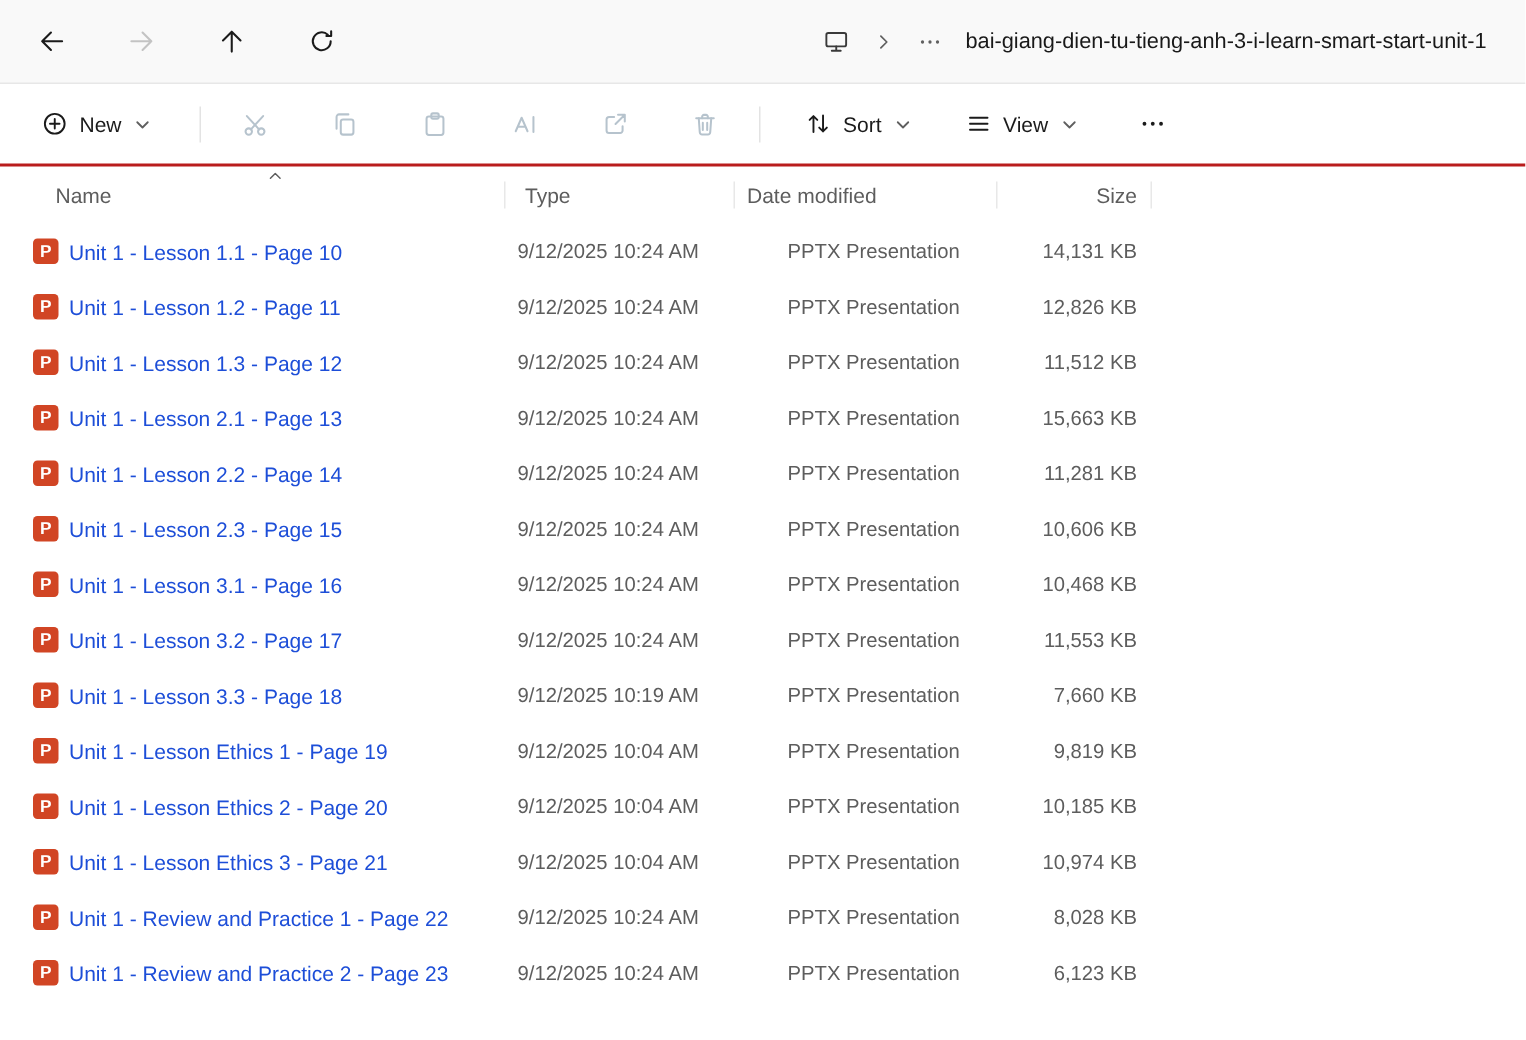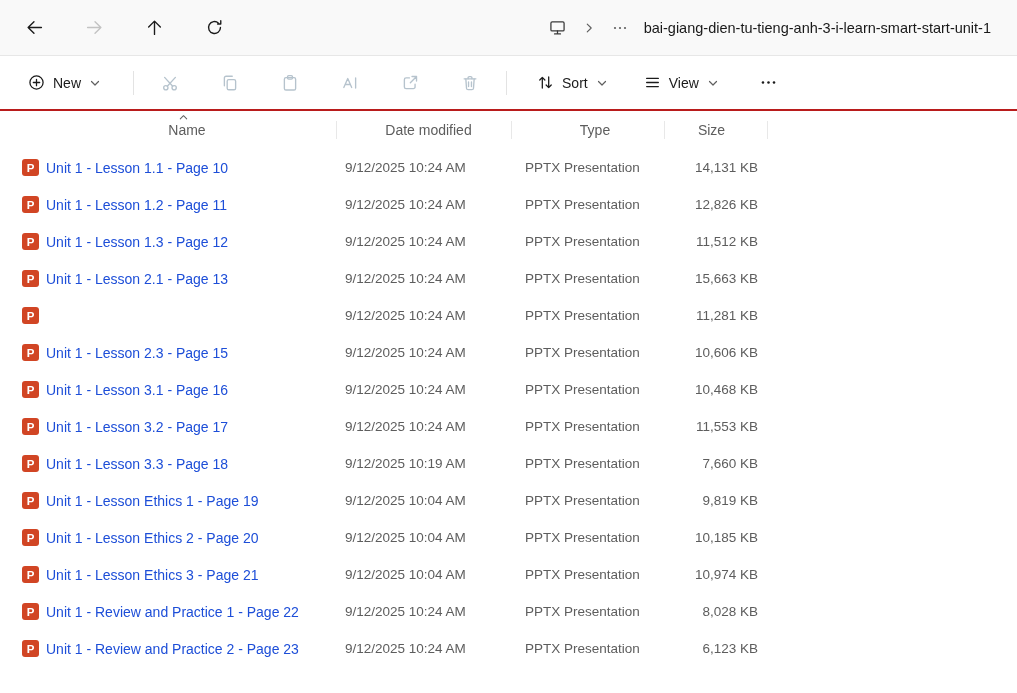--- a/index.html
+++ b/index.html
@@ -29,21 +29,21 @@
   .icon-btn { width:40px; justify-content:center; padding:0; margin:0 10px; }
   .icon-btn.disabled { color:#b6c3cd; cursor:default; }
   .tb-sep { width:1px; height:24px; background:#e3e3e3; margin:0 6px; }
   .sort-btn { margin-left:14px;align-items:center; }
   .view-btn { margin-left:16px; }
   .more-btn { width:44px; justify-content:center; margin-left:18px; }
 
   
   .list-header { display:flex; height:38px; align-items:center; padding-left:14px;
     font-size:14px; color:#5d5d5d; }
-  .list-header .col { position:relative; height:100%; display:flex; align-items:center;justify-content:center; }
+  .list-header .col { position:relative; height:100%; display:flex; align-items:center; }
   .list-header .col::after { content:''; position:absolute; right:0; top:10px; height:18px;
     width:1px; background:#e8e8e8; }
   .col-name { width:323px; }
   .col-date { width:175px; padding-left:8px; }
   .col-type { width:153px; padding-left:13px; }
   .col-size { width:103px; justify-content:flex-end; text-align:right; padding-right:10px; }
   .list-header .col-name { padding-left:23px; }
   .sort-caret { position:absolute; left:164px; top:1px; color:#5f5f5f; display:flex; }
 
   .file-list { overflow:hidden; }
@@ -235,26 +235,26 @@
 
   <div class="list-header">
     <div class="col col-name">
       <span>Name</span>
       <span class="sort-caret">
         <svg class="ico" width="11" height="11" viewBox="0 0 12 12" fill="none" stroke="currentColor" stroke-width="1.1" stroke-linecap="round" stroke-linejoin="round">
             <path d="M2.5 7.5 6 4l3.5 3.5"></path>
           </svg>
       </span>
     </div>
+    <div class="col col-type">
+      <span>Type</span>
+    </div>
     <div class="col col-date">
       <span>Date modified</span>
     </div>
-    <div class="col col-type">
-      <span>Type</span>
-    </div>
     <div class="col col-size">
       <span>Size</span>
     </div>
   </div>
 
   <div class="file-list">
     <div class="row">
       <div class="col col-name">
         <span class="pptx-icon">P</span>
         <span class="name-text">Unit 1 - Lesson 1.1 - Page 10</span>
@@ -290,20 +290,21 @@
         <span class="name-text">Unit 1 - Lesson 2.1 - Page 13</span>
       </div>
       <div class="col col-date">9/12/2025 10:24 AM</div>
       <div class="col col-type">PPTX Presentation</div>
       <div class="col col-size">15,663 KB</div>
     </div>
 
     <div class="row">
       <div class="col col-name">
         <span class="pptx-icon">P</span>
+        <span class="name-text">Unit 1 - Lesson 2.2 - Page 14</span>
       </div>
       <div class="col col-date">9/12/2025 10:24 AM</div>
       <div class="col col-type">PPTX Presentation</div>
       <div class="col col-size">11,281 KB</div>
     </div>
 
     <div class="row">
       <div class="col col-name">
         <span class="pptx-icon">P</span>
         <span class="name-text">Unit 1 - Lesson 2.3 - Page 15</span>

